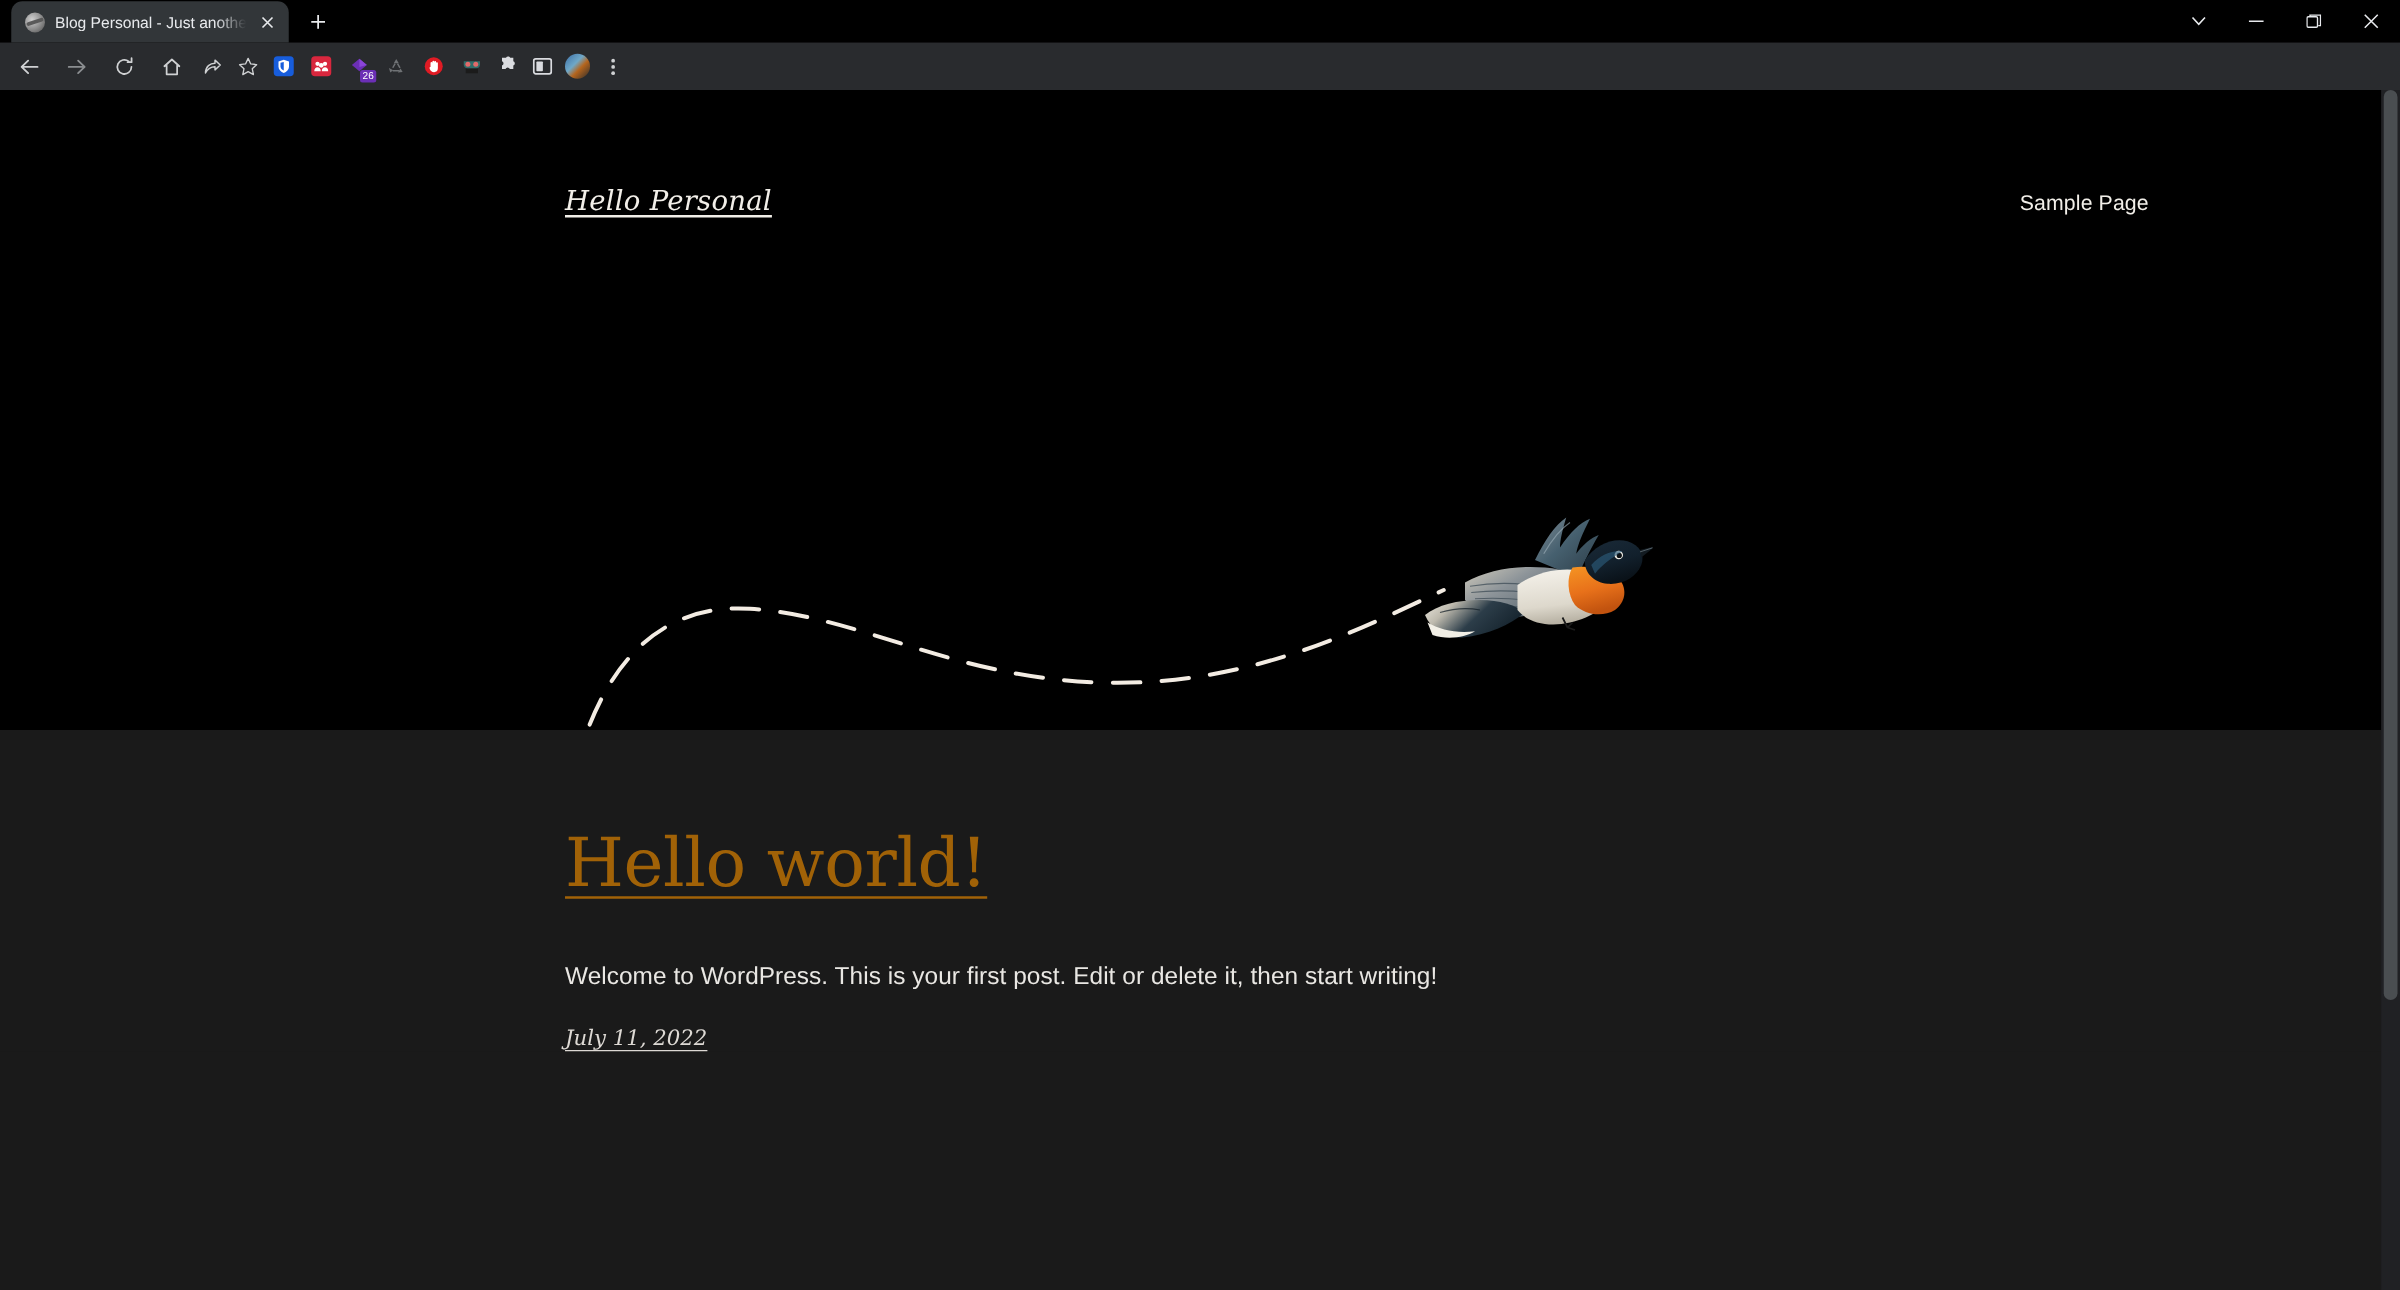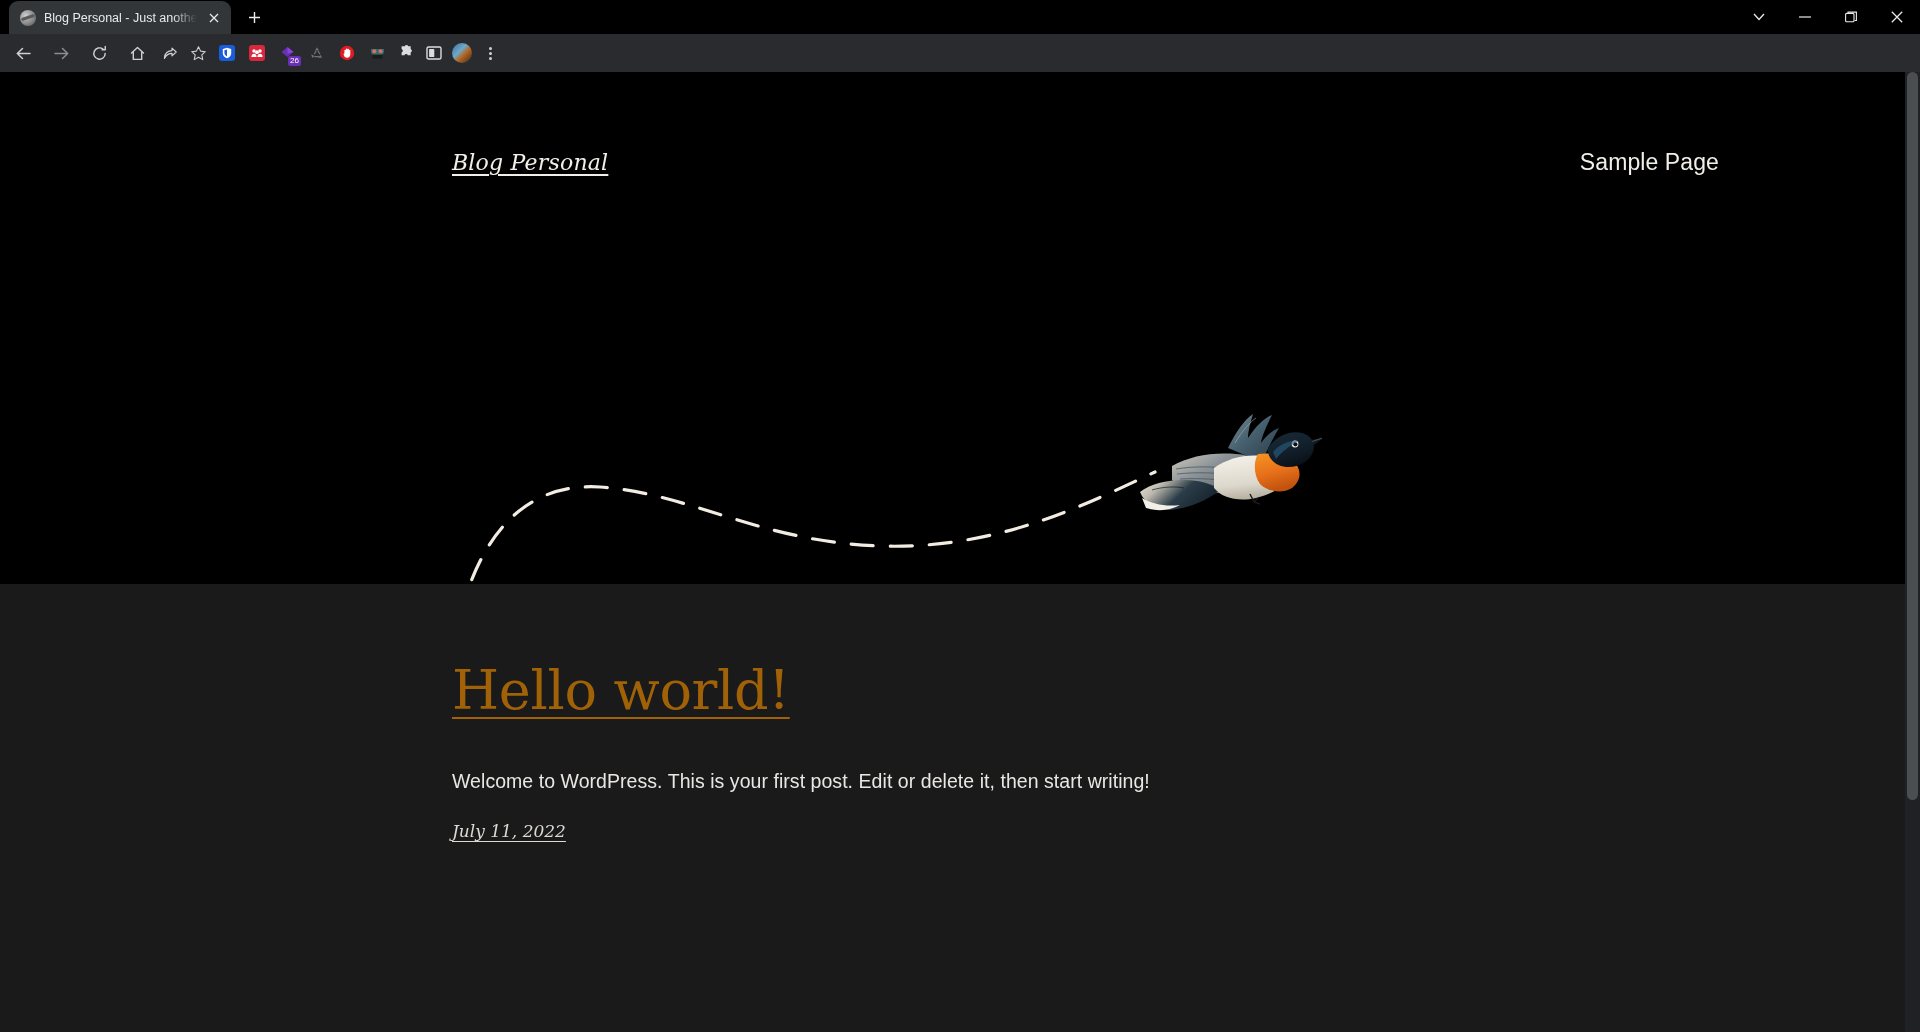--- a/index.html
+++ b/index.html
@@ -131,21 +131,21 @@
   }
   #site-title {
     font-family: "DejaVu Serif", serif;
     font-style: italic; font-size: 22px; color: #f2efe9;
     text-decoration: underline; text-underline-offset: 4px;
     letter-spacing: .2px;
   }
   #menu { margin-left: auto; }
   #menu-item {
     font-family: "Liberation Sans", sans-serif;
-    font-size: 23px; color: #f2efe9; letter-spacing: .1px;
+    font-size: 17px; color: #f2efe9; letter-spacing: .1px;
   }
 
   #hero-art { position: absolute; left: 0; top: 0; width: 1905px; height: 512px; }
 
   #content { background: #1a1a1a; padding: 0 0 0 452px; }
   #post-title {
     display: inline-block;
     font-family: "DejaVu Serif", serif;
     font-size: 54px; font-weight: 400; color: #a16207;
     text-decoration: underline; text-underline-offset: 8px;
@@ -410,21 +410,21 @@
 
           <path d="M180 30 L 192 27 L 181 36 Z" fill="#131b21"></path>
           <path d="M180 31.5 L 191.5 27.8" stroke="#5f6b73" stroke-width="0.7"></path>
 
           <path d="M141 42 C 148 34, 158 30, 166 31 C 158 36, 149 42, 144 49 Z" fill="#2b5a7a" opacity=".65"></path>
 
           <path d="M118 84 L 122 92 M122 92 L 128 94 M122 92 L 126 88" stroke="#1b1b1b" stroke-width="1.4" fill="none"></path>
         </svg>
 
         <div id="site-nav">
-          <a id="site-title">Blog Personal</a>
+          <a id="site-title">Hello Personal</a>
           <nav id="menu">
             <a id="menu-item">Sample Page</a>
           </nav>
         </div>
       </div>
 
       <div id="content">
         <a id="post-title">Hello world!</a>
         <p id="post-excerpt">Welcome to WordPress. This is your first post. Edit or delete it, then start writing!</p>
         <a id="post-date">July 11, 2022</a>

